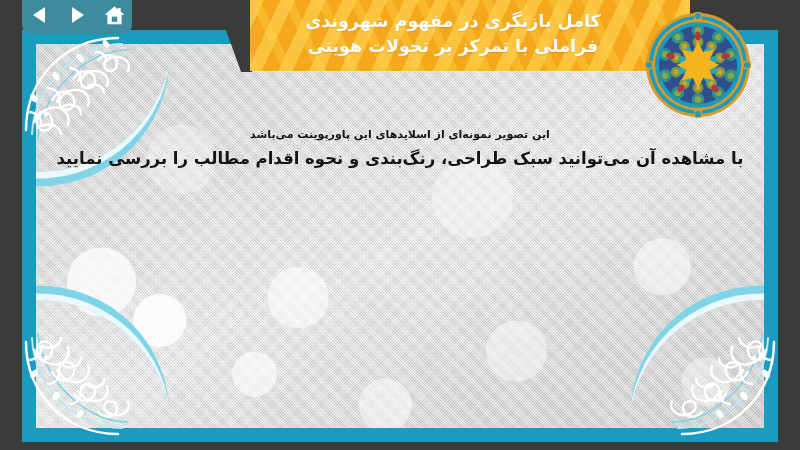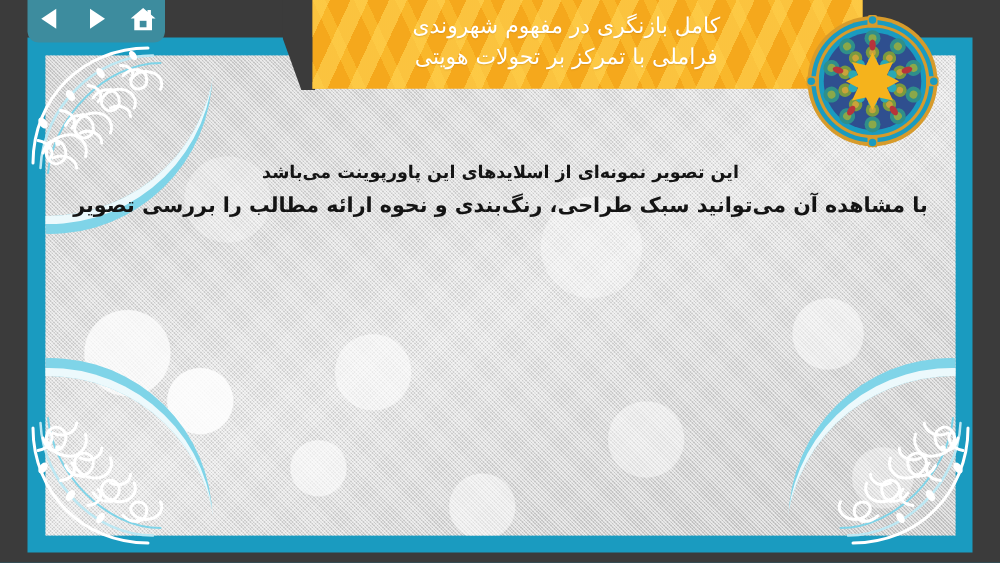--- a/index.html
+++ b/index.html
@@ -153,21 +153,21 @@
     align-items: center;
     justify-content: center;
     box-sizing: border-box;
     padding: 2px 60px 4px 26px;
   }
   #banner-title {
     color: #ffffff;
     font-size: 17.5px;
     line-height: 1.42;
     text-align: center;
-    font-weight: 400;
+    font-weight: 700;
     letter-spacing: 0;
     white-space: pre-line;
     text-shadow: 0 1px 1px rgba(160,100,0,0.25);
   }
 
   
   #banner-notch-left, #banner-notch-right {
     position: absolute;
     top: 0;
     width: 26px;
@@ -200,21 +200,21 @@
     box-sizing: border-box;
   }
   .body-line {
     color: #141414;
     font-size: 16.5px;
     line-height: 1.72;
     font-weight: 700;
     letter-spacing: 0;
     white-space: nowrap;
   }
-  .body-line.l1 { font-size: 14px; }
+  .body-line.l1 { font-size: 11px; }
 </style>
 </head>
 <body>
 
 <div id="stage">
 
   <div id="navbar">
     <div class="navbtn">
       <svg width="22" height="22" viewBox="0 0 22 22">
         <polygon points="16,3 16,19 4,11" fill="#ffffff"></polygon>
@@ -320,21 +320,21 @@
         <circle cx="70" cy="46" r="2"></circle>
           <circle cx="92" cy="30" r="1.9"></circle>
         <ellipse cx="16" cy="72" rx="3" ry="5" transform="rotate(-35 16 72)"></ellipse>
         <ellipse cx="38" cy="50" rx="3" ry="5" transform="rotate(-35 38 50)"></ellipse>
         <ellipse cx="62" cy="32" rx="2.8" ry="4.6" transform="rotate(-35 62 32)"></ellipse>
       </g>
     </svg>
 
     <div id="body-text">
       <div class="body-line l1">این تصویر نمونه‌ای از اسلایدهای این پاورپوینت می‌باشد</div>
-      <div class="body-line">با مشاهده آن می‌توانید سبک طراحی، رنگ‌بندی و نحوه ارائه مطالب را بررسی تصویر</div>
+      <div class="body-line">با مشاهده آن می‌توانید سبک طراحی، رنگ‌بندی و نحوه اقدام مطالب را بررسی نمایید</div>
     </div>
   </div>
 
   <div id="banner-notch-left"></div>
   <div id="banner-notch-right"></div>
 
   <div id="banner">
     <div id="banner-title">کامل بازنگری در مفهوم شهروندی
 فراملی با تمرکز بر تحولات هویتی</div>
   </div>

